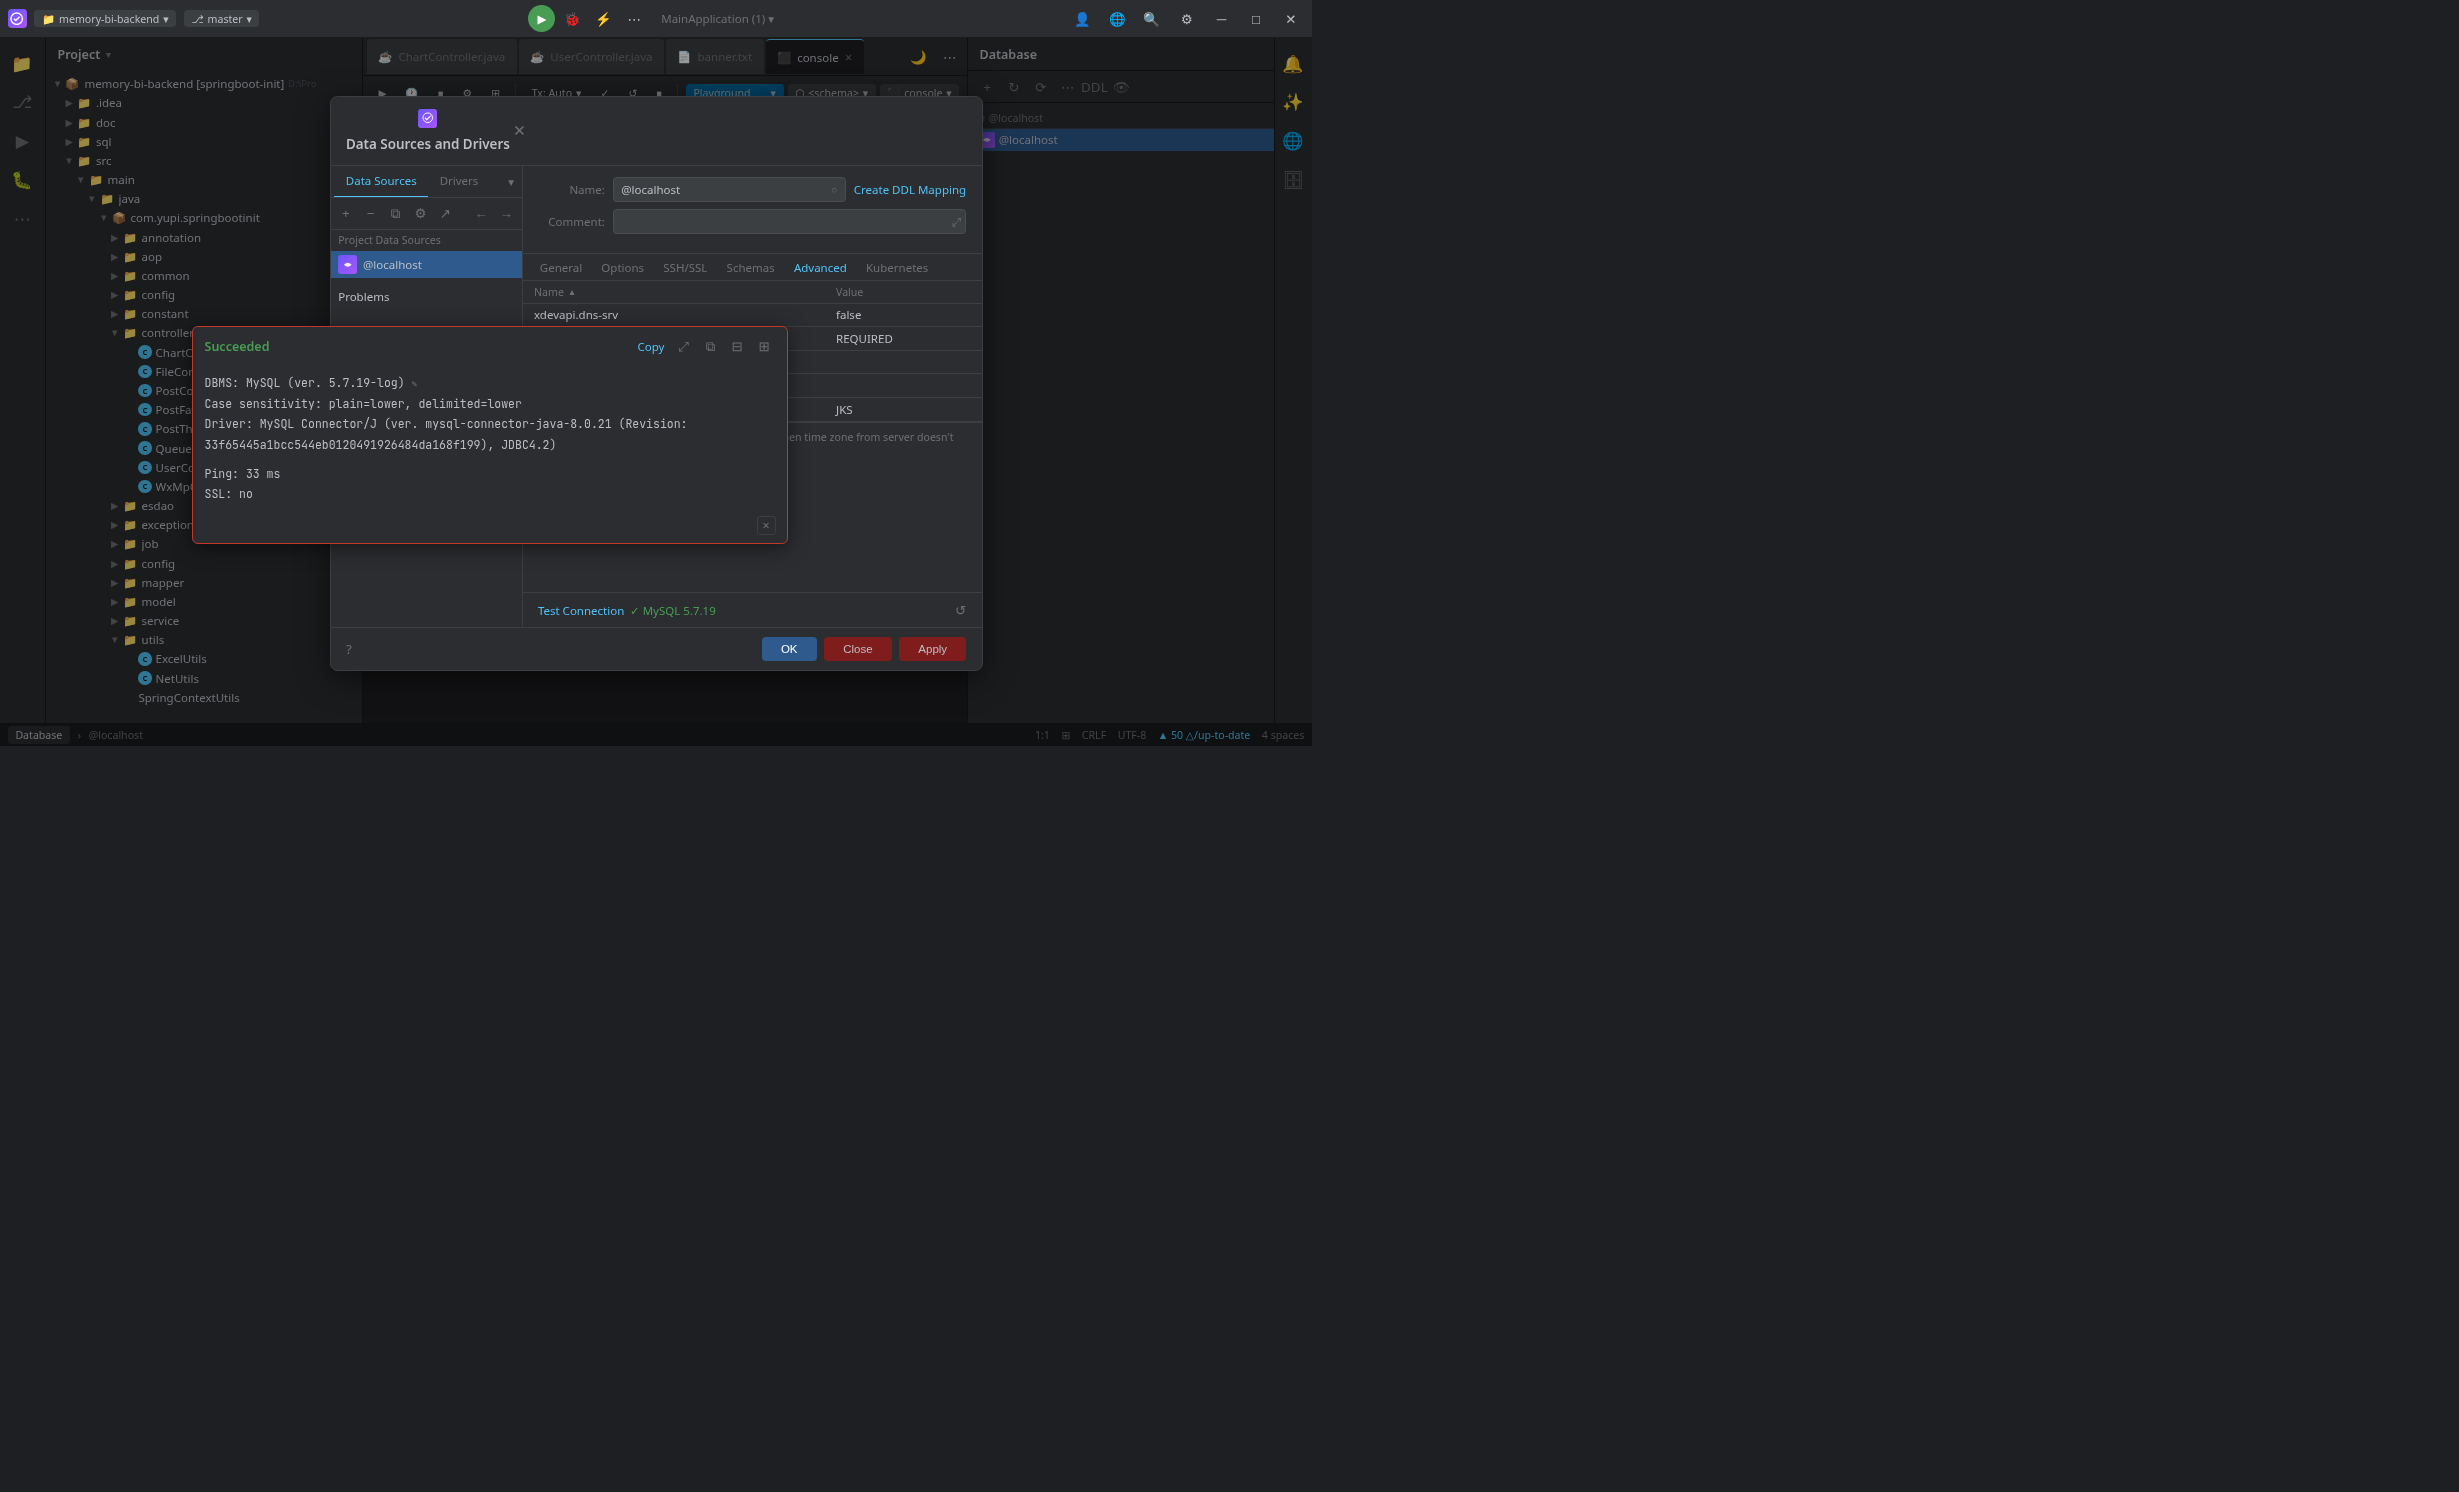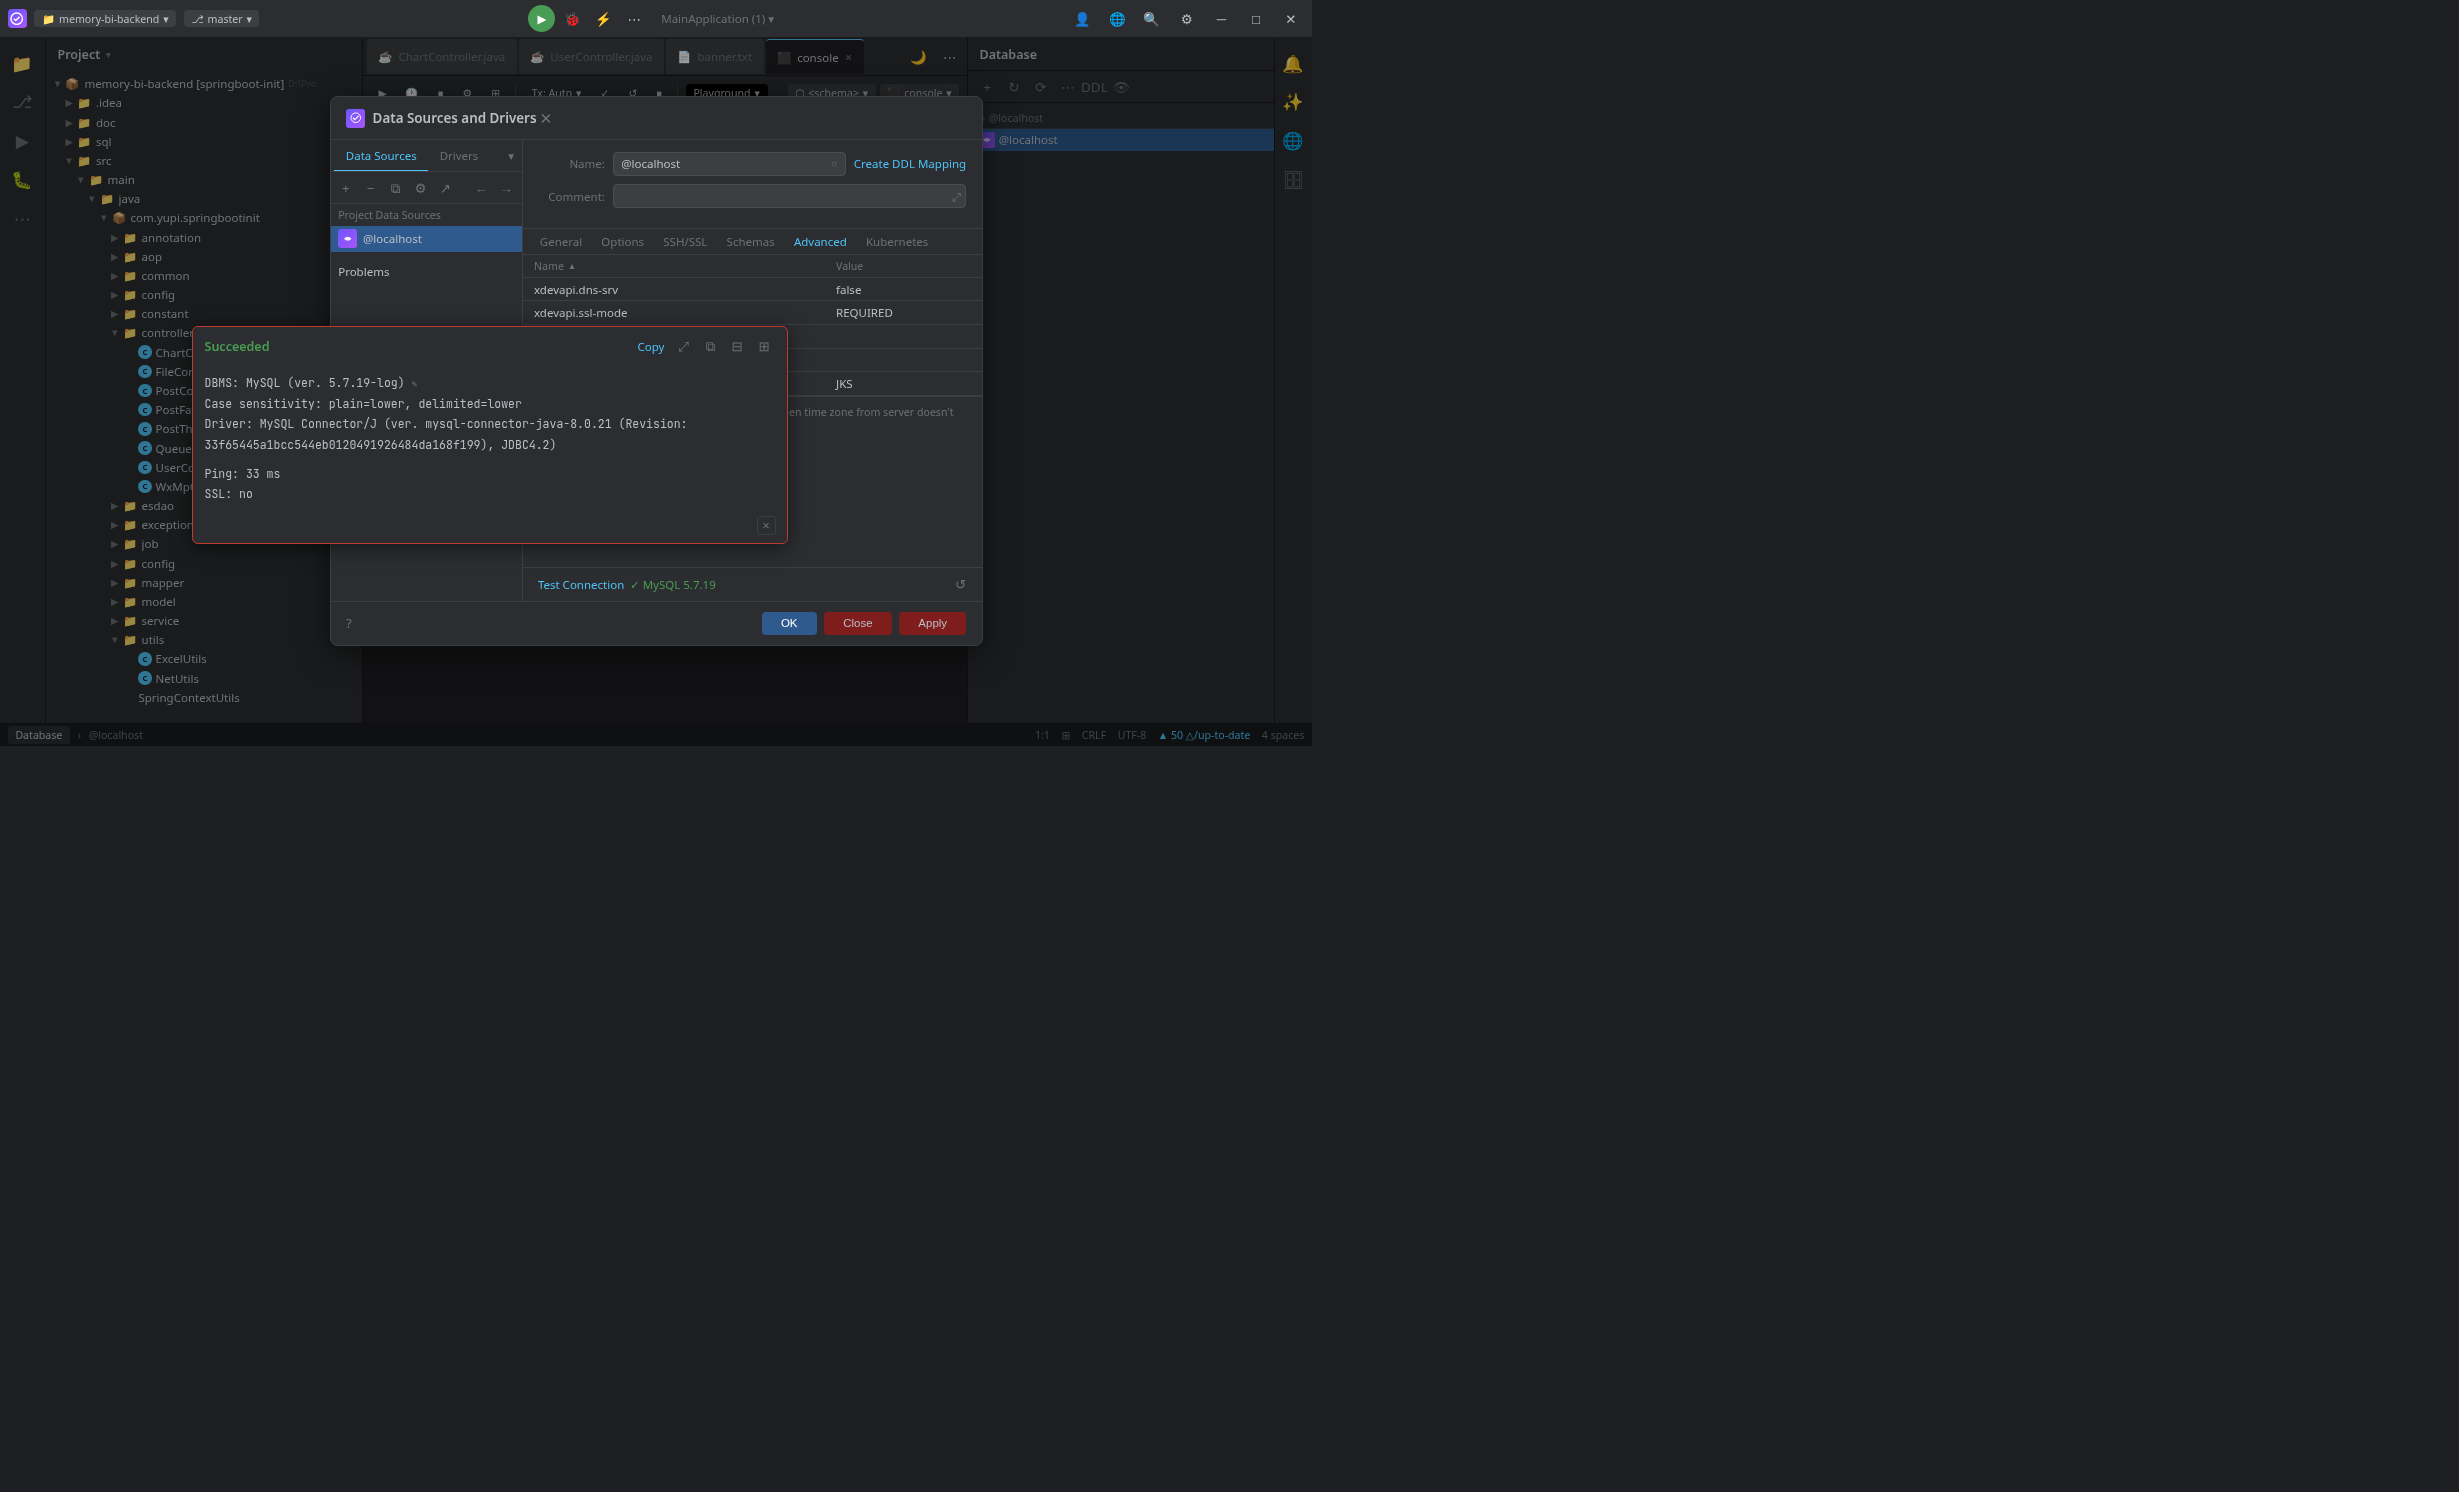--- a/index.html
+++ b/index.html
@@ -223,24 +223,24 @@
       height: 23px;
       padding: 0 7.7px;
       border-radius: 3.8px;
       display: flex; align-items: center; gap: 3.8px;
       font-size: 10.6px;
       cursor: pointer;
       color: #bcbec4;
     }
     .toolbar-divider { width: 1px; height: 19px; background: #3c3f41; margin: 0 3.8px; }
     .playground-btn {
-      background: #000000;
+      background: #0369a1;
       border-radius: 3.8px;
       padding: 1.9px 7.7px;
-      display: flex; align-items: center; gap: 4px;
+      display: flex; align-items: center; gap: 20px;
       font-size: 10.6px;
       cursor: pointer;
       color: #bcbec4;
     }
     .schema-btn {
       background: #3c3f41;
       border-radius: 3.8px;
       padding: 1.9px 7.7px;
       display: flex; align-items: center; gap: 3.8px;
       font-size: 10.6px; color: #bcbec4;
@@ -986,21 +986,21 @@
       <span>UTF-8</span>
       <span class="status-badge-blue">▲ 50 △/up-to-date</span>
       <span>4 spaces</span>
     </div>
   </div>
 
   <div class="modal-overlay">
     <div class="modal">
 
       <div class="modal-header">
-        <div style="display:flex; align-items:center; gap:7.7px;">
+        <div style="display:flex; align-items:center; gap:7.7px;flex-direction:column;">
           <div style="width:19px;height:19px;background:linear-gradient(135deg,#6b57ff,#a855f7);border-radius:2.9px;display:flex;align-items:center;justify-content:center;">
             <svg width="11.5" height="11.5" viewBox="0 0 12 12">
                 <circle cx="6" cy="6" r="5" fill="none" stroke="white" stroke-width="1"></circle>
                 <path d="M3 6 L5 8 L9 4" stroke="white" stroke-width="1.2" fill="none"></path>
               </svg>
           </div>
           <span class="modal-title">Data Sources and Drivers</span>
         </div>
         <div class="modal-close">✕</div>
       </div>

